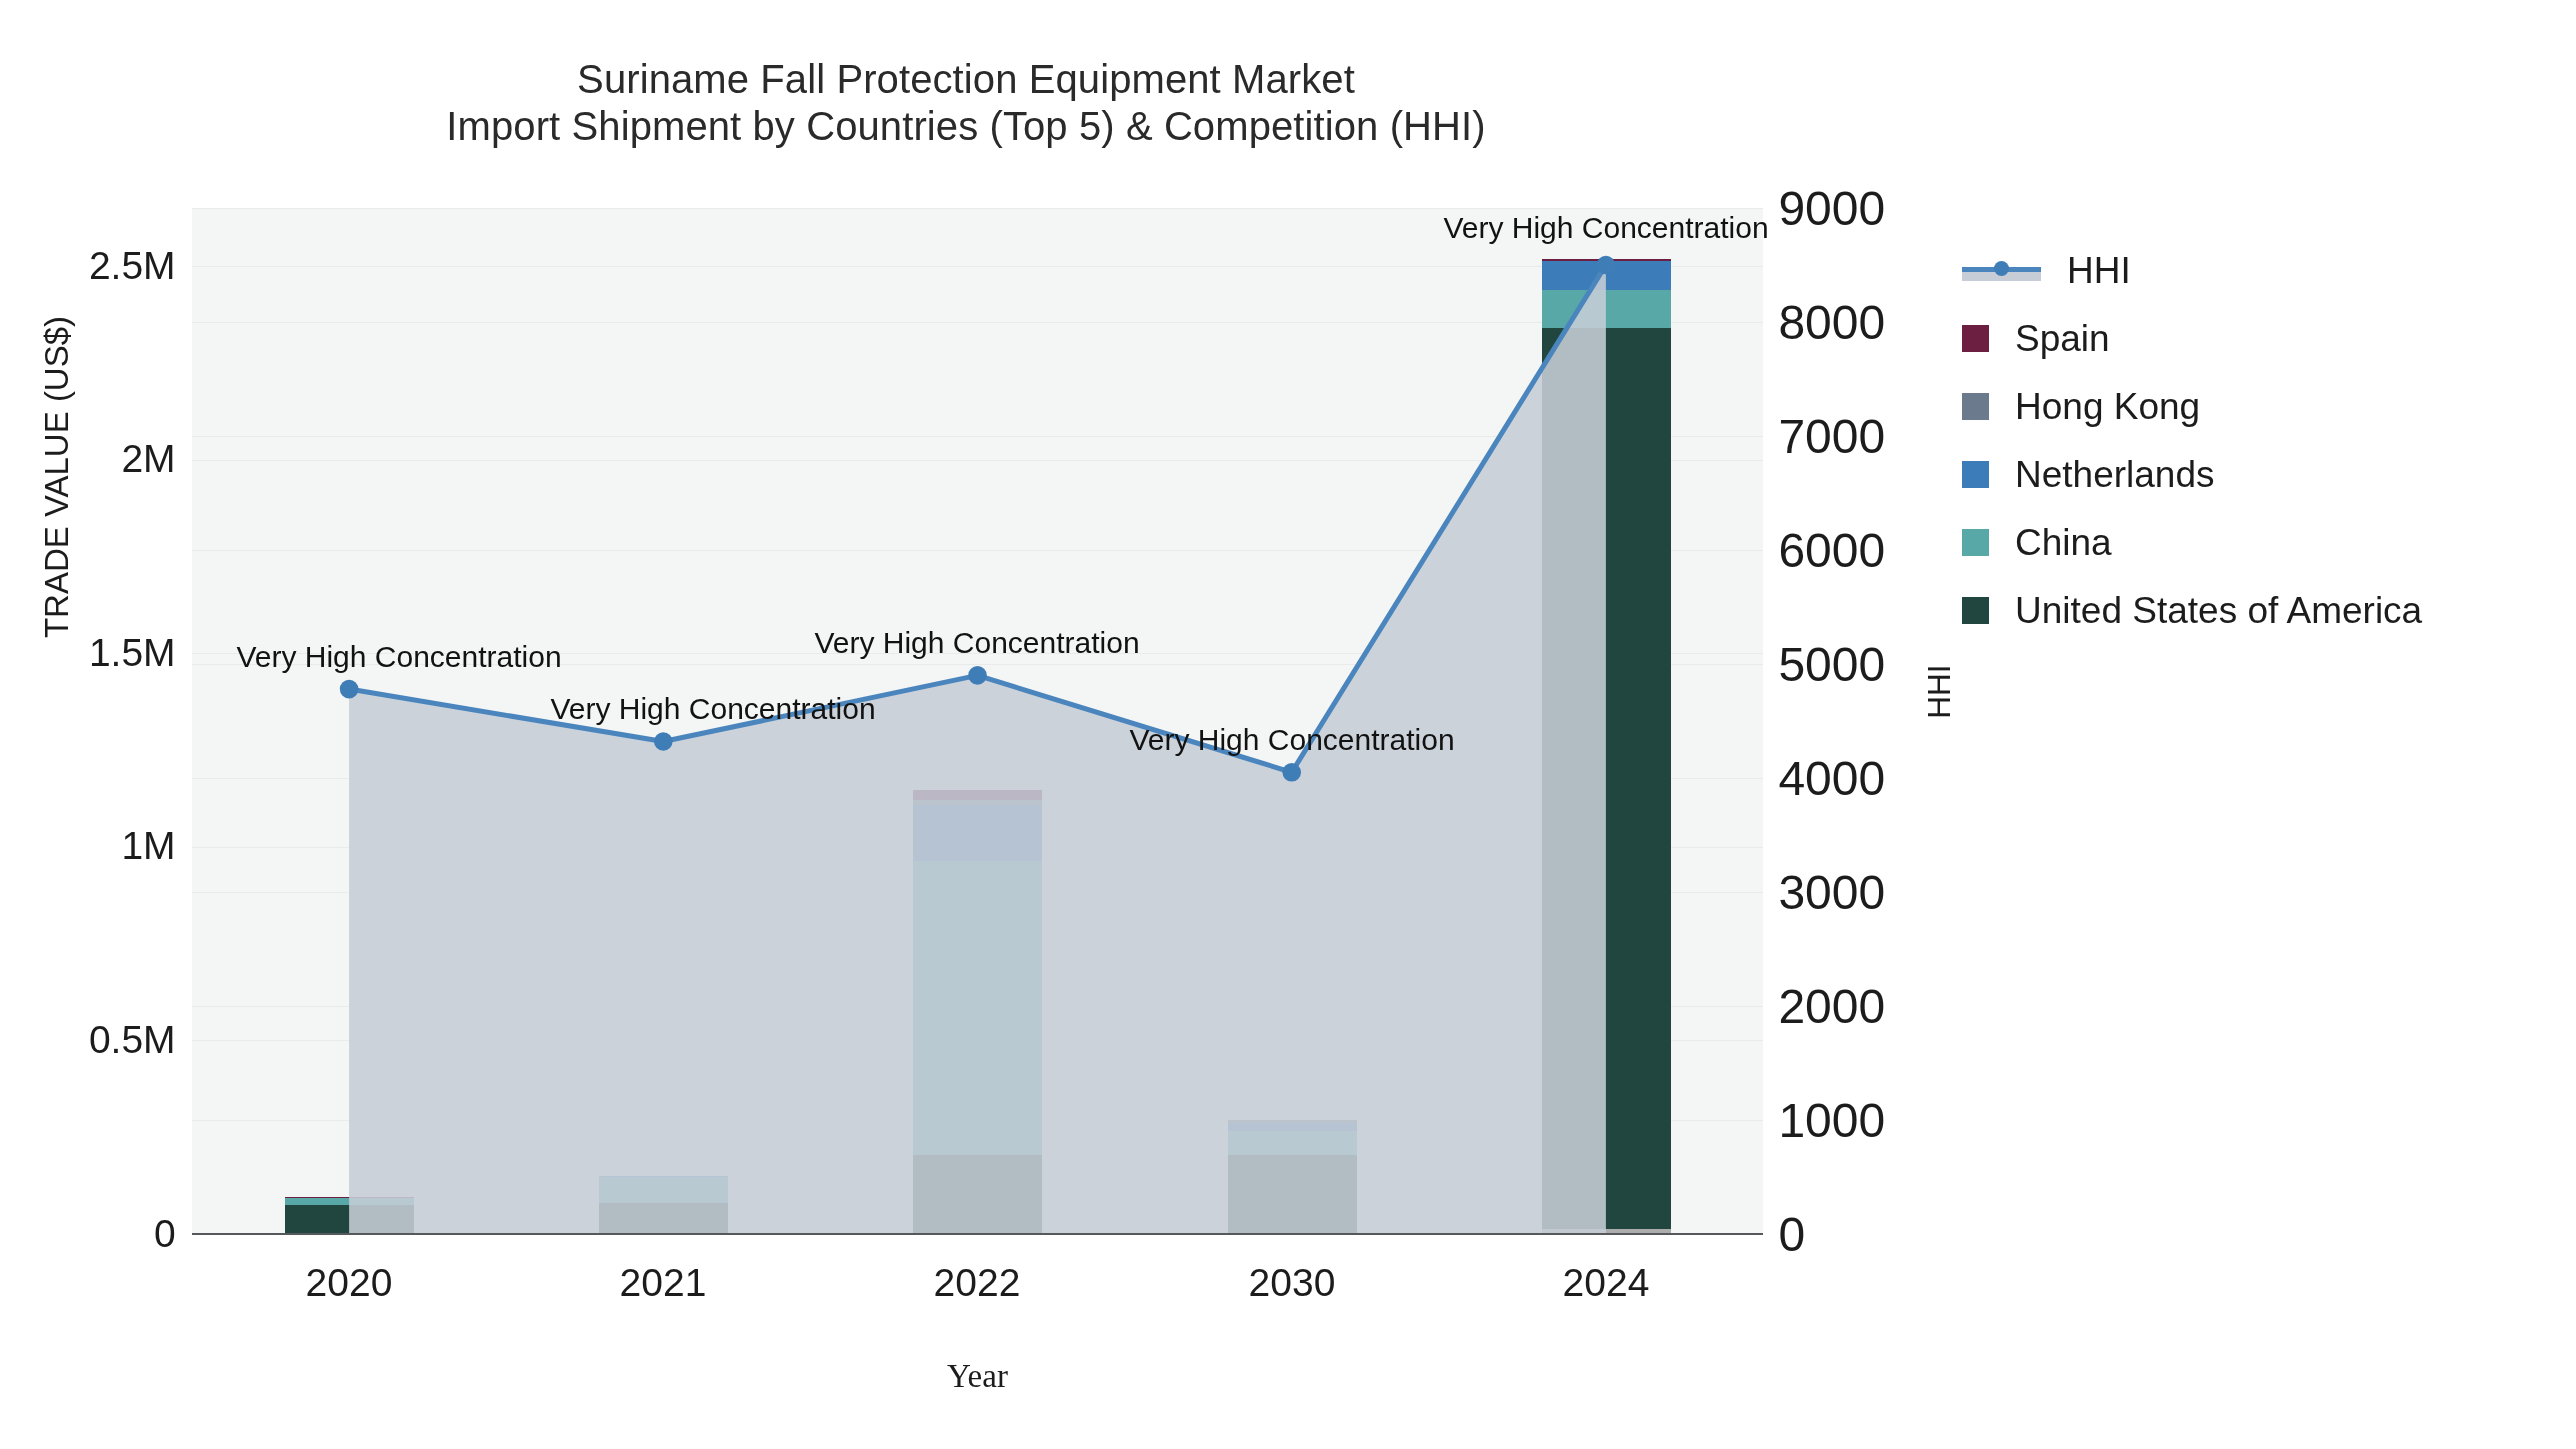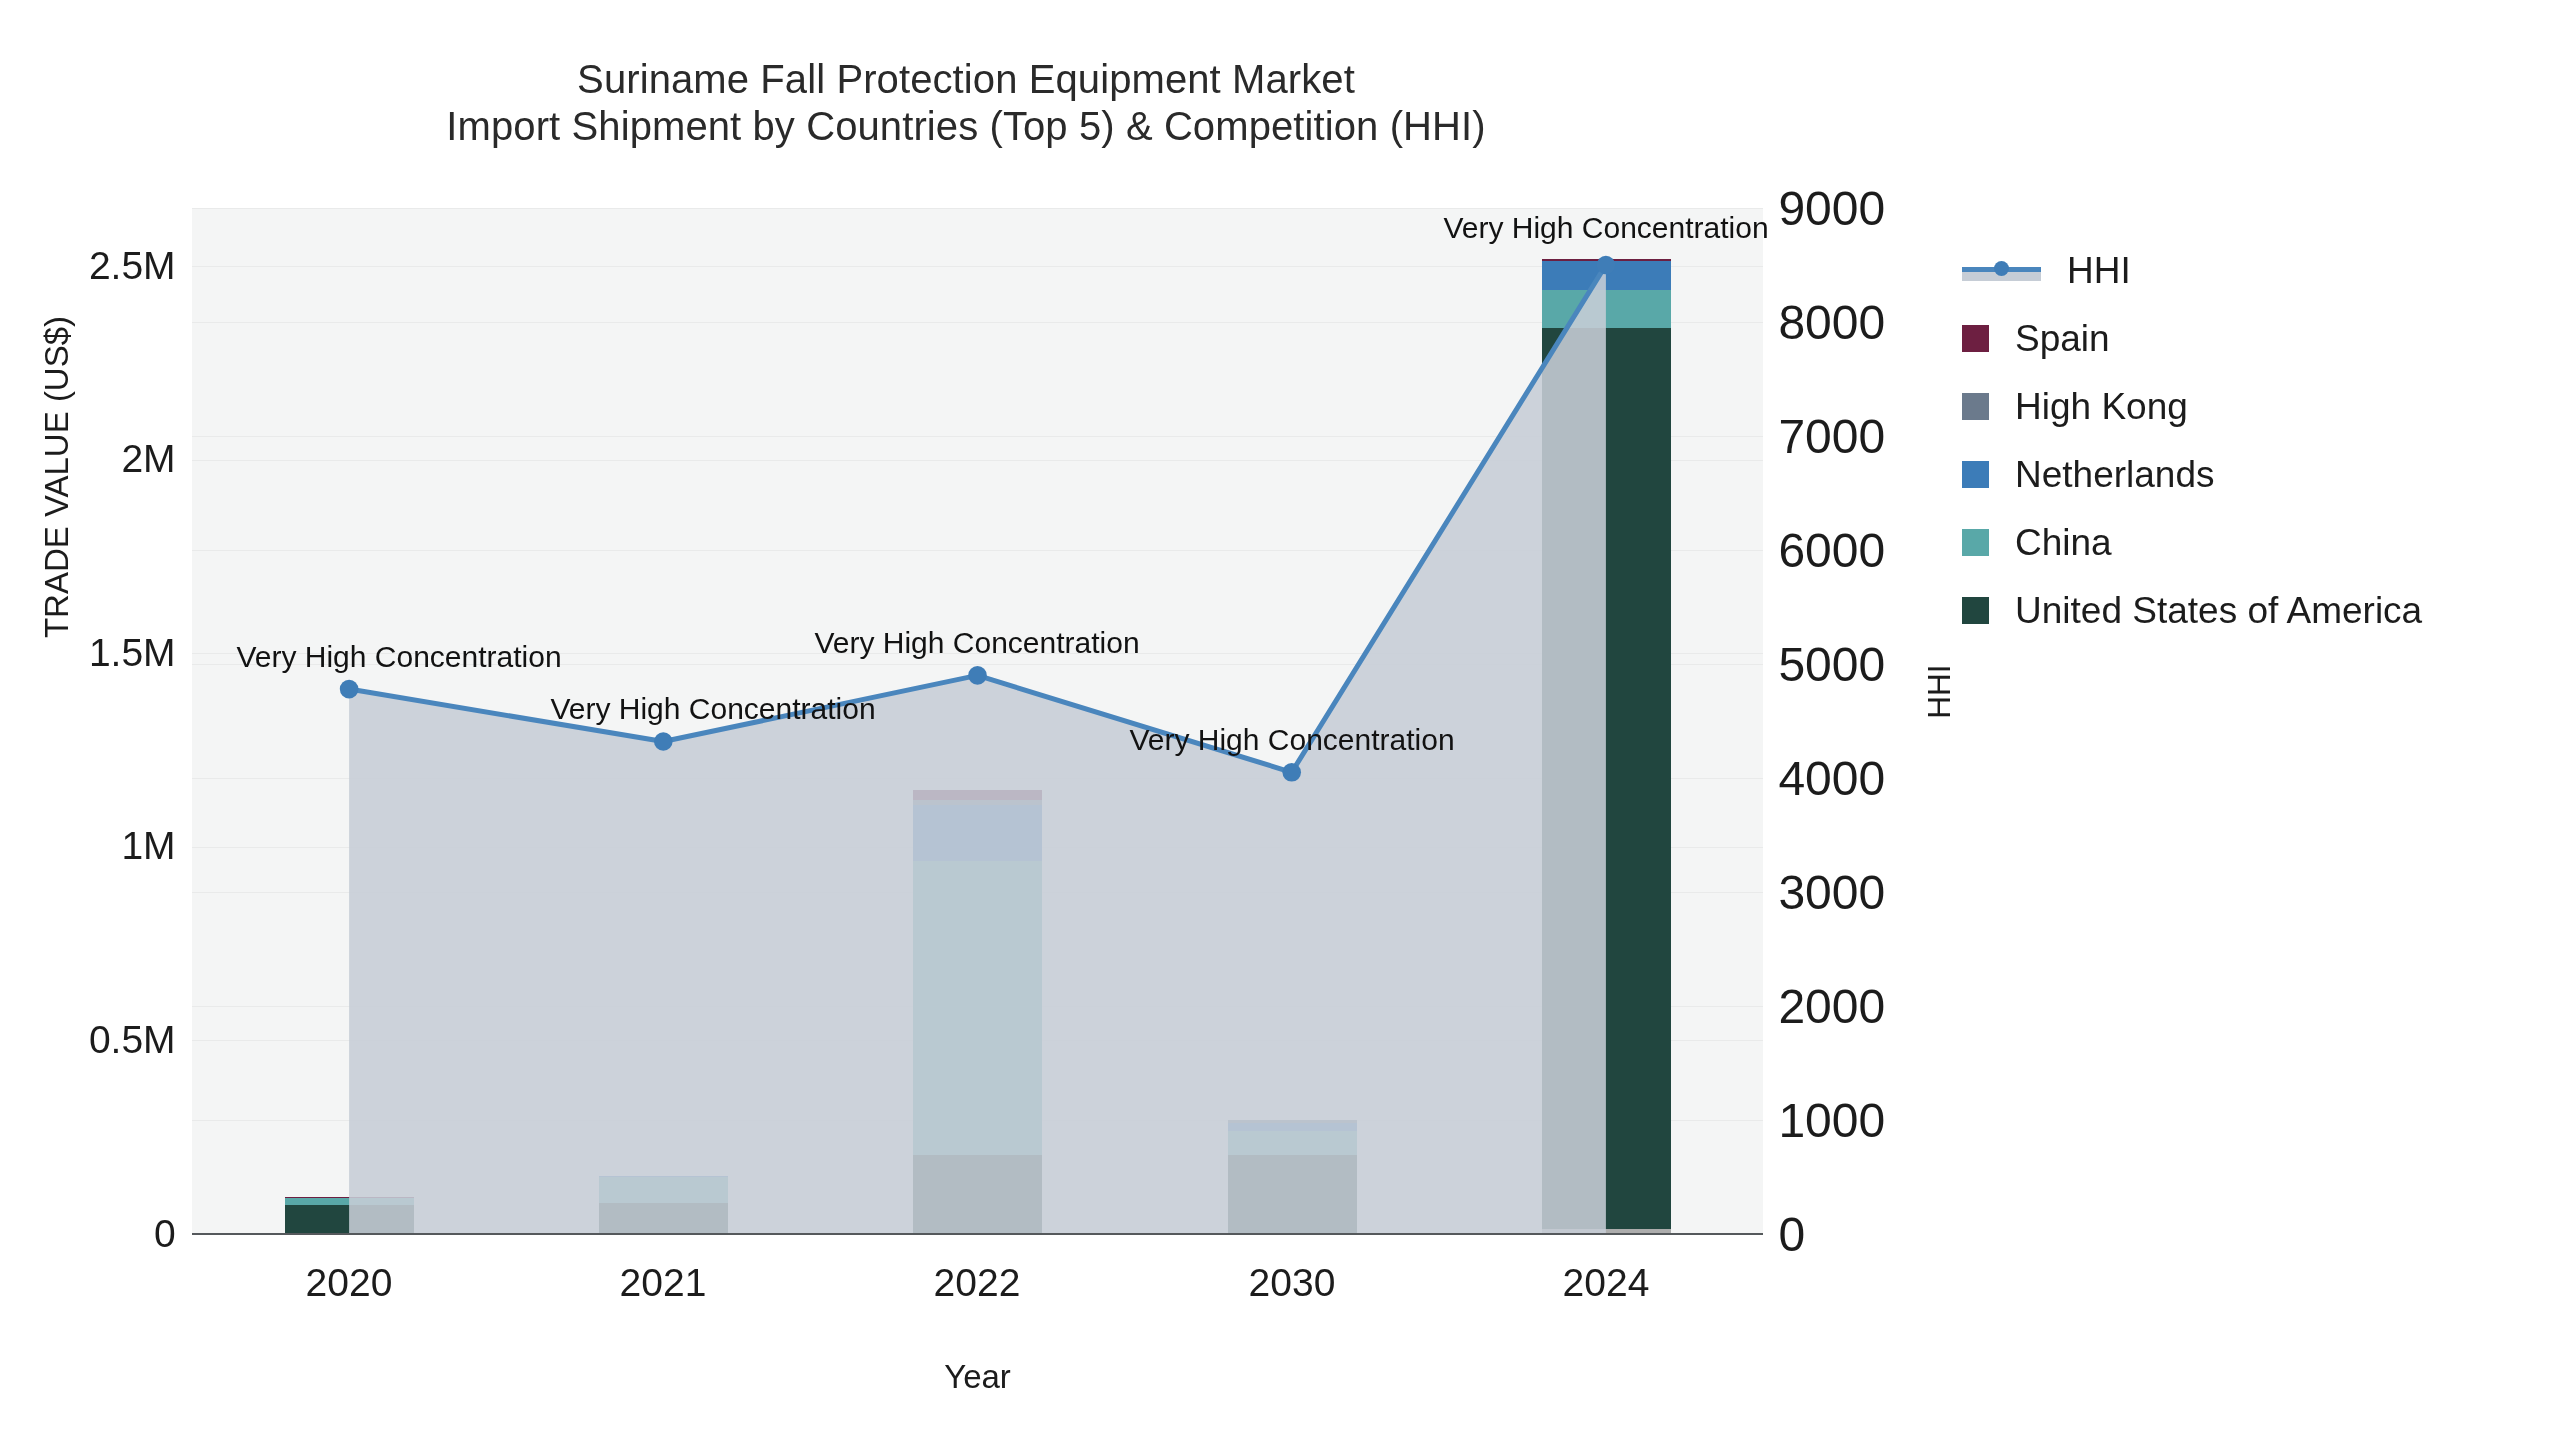--- a/index.html
+++ b/index.html
@@ -126,20 +126,21 @@
     white-space: nowrap;
   }
   #x-axis-title {
     position: absolute;
     left: 870px; top: 1358px;
     width: 215px;
     text-align: center;
     font-size: 33px;
     color: #1c1c1c;
     white-space: nowrap;
+    font-family: Liberation Serif, serif;
   }
 
   
   .annotation {
     position: absolute;
     font-size: 30px;
     color: #121212;
     white-space: nowrap;
     transform: translateX(-50%);
   }
@@ -312,21 +313,21 @@
           <span class="lm-dot"></span>
         </span>
         <span class="legend-label">HHI</span>
       </div>
       <div class="legend-row">
         <span class="legend-swatch" style="background: rgb(109, 31, 65);"></span>
         <span class="legend-label">Spain</span>
       </div>
       <div class="legend-row">
         <span class="legend-swatch" style="background: rgb(107, 122, 140);"></span>
-        <span class="legend-label">High Kong</span>
+        <span class="legend-label">Hong Kong</span>
       </div>
       <div class="legend-row">
         <span class="legend-swatch" style="background: rgb(60, 124, 184);"></span>
         <span class="legend-label">Netherlands</span>
       </div>
       <div class="legend-row">
         <span class="legend-swatch" style="background: rgb(89, 168, 168);"></span>
         <span class="legend-label">China</span>
       </div>
       <div class="legend-row">

